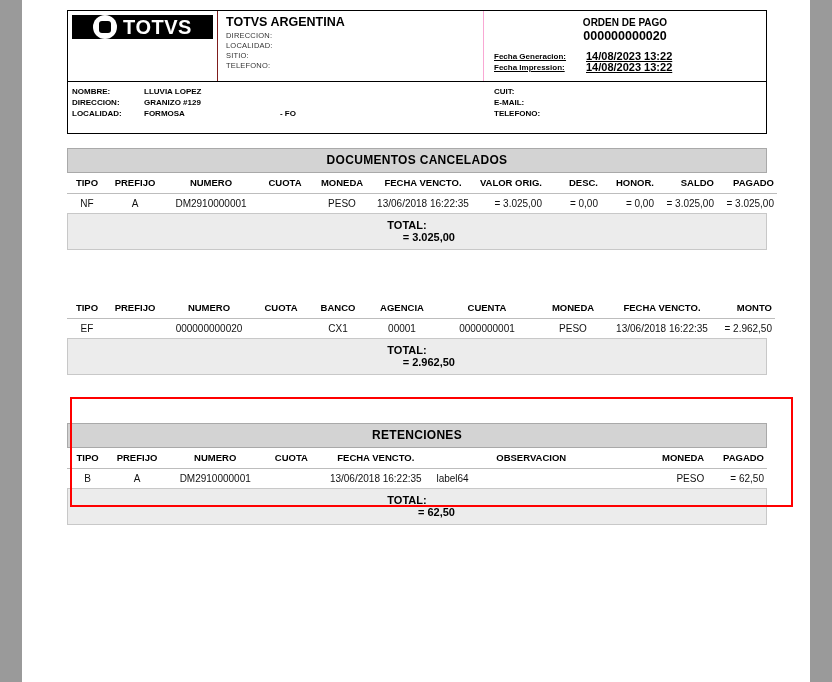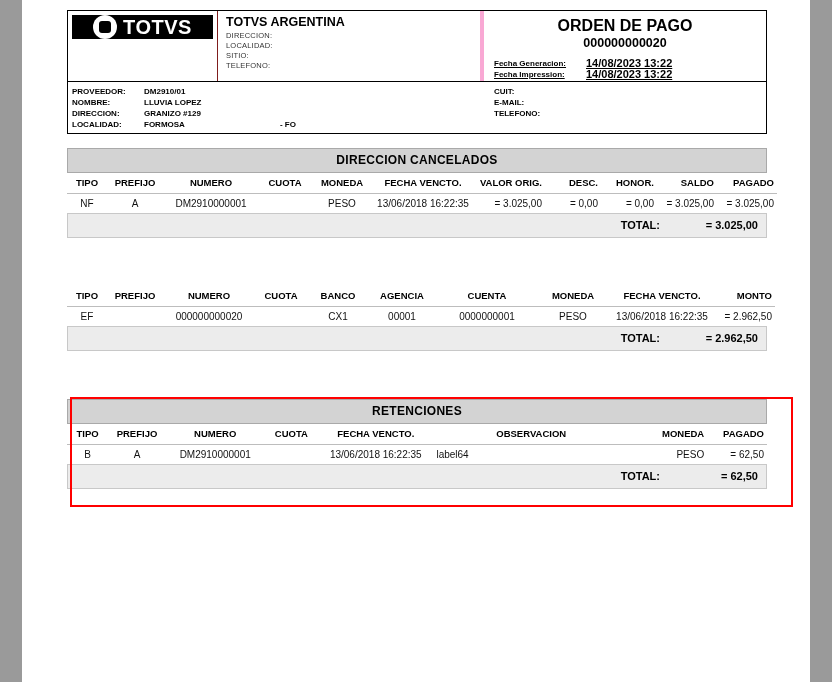--- a/index.html
+++ b/index.html
@@ -73,42 +73,42 @@
   }
   .logo-text {
     font-size: 20px;
     font-weight: bold;
     letter-spacing: 0.5px;
   }
   .company-cell {
     flex: 1;
     padding: 4px 0 0 8px;
     box-sizing: border-box;
-    border-right: 4px solid #f9a8d4;
+    border-right: 1px solid #f9a8d4;
   }
   .company-name {
     font-size: 12.5px;
     font-weight: bold;
     color: #000;
     margin-bottom: 2px;
   }
   .company-line {
     font-size: 7.5px;
     color: #333;
     line-height: 10px;
     letter-spacing: 0.2px;
   }
   .order-cell {
     width: 282px;
     box-sizing: border-box;
     padding-top: 6px;
     text-align: center;
   }
   .order-title {
-    font-size: 16px;
+    font-size: 10px;
     font-weight: bold;
   }
   .order-number {
     font-size: 12.5px;
     font-weight: bold;
     margin-top: 1px;
   }
   .order-dates {
     margin-top: 8px;
     padding-left: 10px;
@@ -204,20 +204,21 @@
   .ta-r { text-align: right; }
   .total-row {
     background: #ececec;
     border: 1px solid #c8c8c8;
     display: flex;
     justify-content: flex-end;
     align-items: center;
     padding: 5px 6px 6px 0;
     font-size: 11px;
     font-weight: bold;
+    flex-direction: column;
   }
   .total-row .t-label {
     margin-right: 14px;
   }
   .total-row .t-value {
     min-width: 84px;
     text-align: right;
     padding-right: 2px;
   }
 
@@ -265,24 +266,20 @@
             <span class="lbl">Fecha Impression:</span>
             <span class="val">14/08/2023 13:22</span>
           </div>
         </div>
       </div>
     </div>
 
     <div class="supplier-box">
       <div class="supplier-left">
         <div class="sup-row">
-          <span class="lbl">PROVEEDOR:</span>
-          <span class="val">DM2910/01</span>
-        </div>
-        <div class="sup-row">
           <span class="lbl">NOMBRE:</span>
           <span class="val">LLUVIA LOPEZ</span>
         </div>
         <div class="sup-row">
           <span class="lbl">DIRECCION:</span>
           <span class="val">GRANIZO #129</span>
         </div>
         <div class="sup-row">
           <span class="lbl">LOCALIDAD:</span>
           <span class="val">FORMOSA</span>
@@ -299,21 +296,21 @@
           <span class="val"></span>
         </div>
         <div class="sup-row">
           <span class="lbl">TELEFONO:</span>
           <span class="val"></span>
         </div>
       </div>
     </div>
 
     <div class="section">
-      <div class="sec-title">DIRECCION CANCELADOS</div>
+      <div class="sec-title">DOCUMENTOS CANCELADOS</div>
       <table class="grid">
         <colgroup>
           <col style="width:40px">
             <col style="width:56px">
             <col style="width:96px">
             <col style="width:52px">
           <col style="width:62px">
             <col style="width:100px">
             <col style="width:72px">
             <col style="width:56px">

